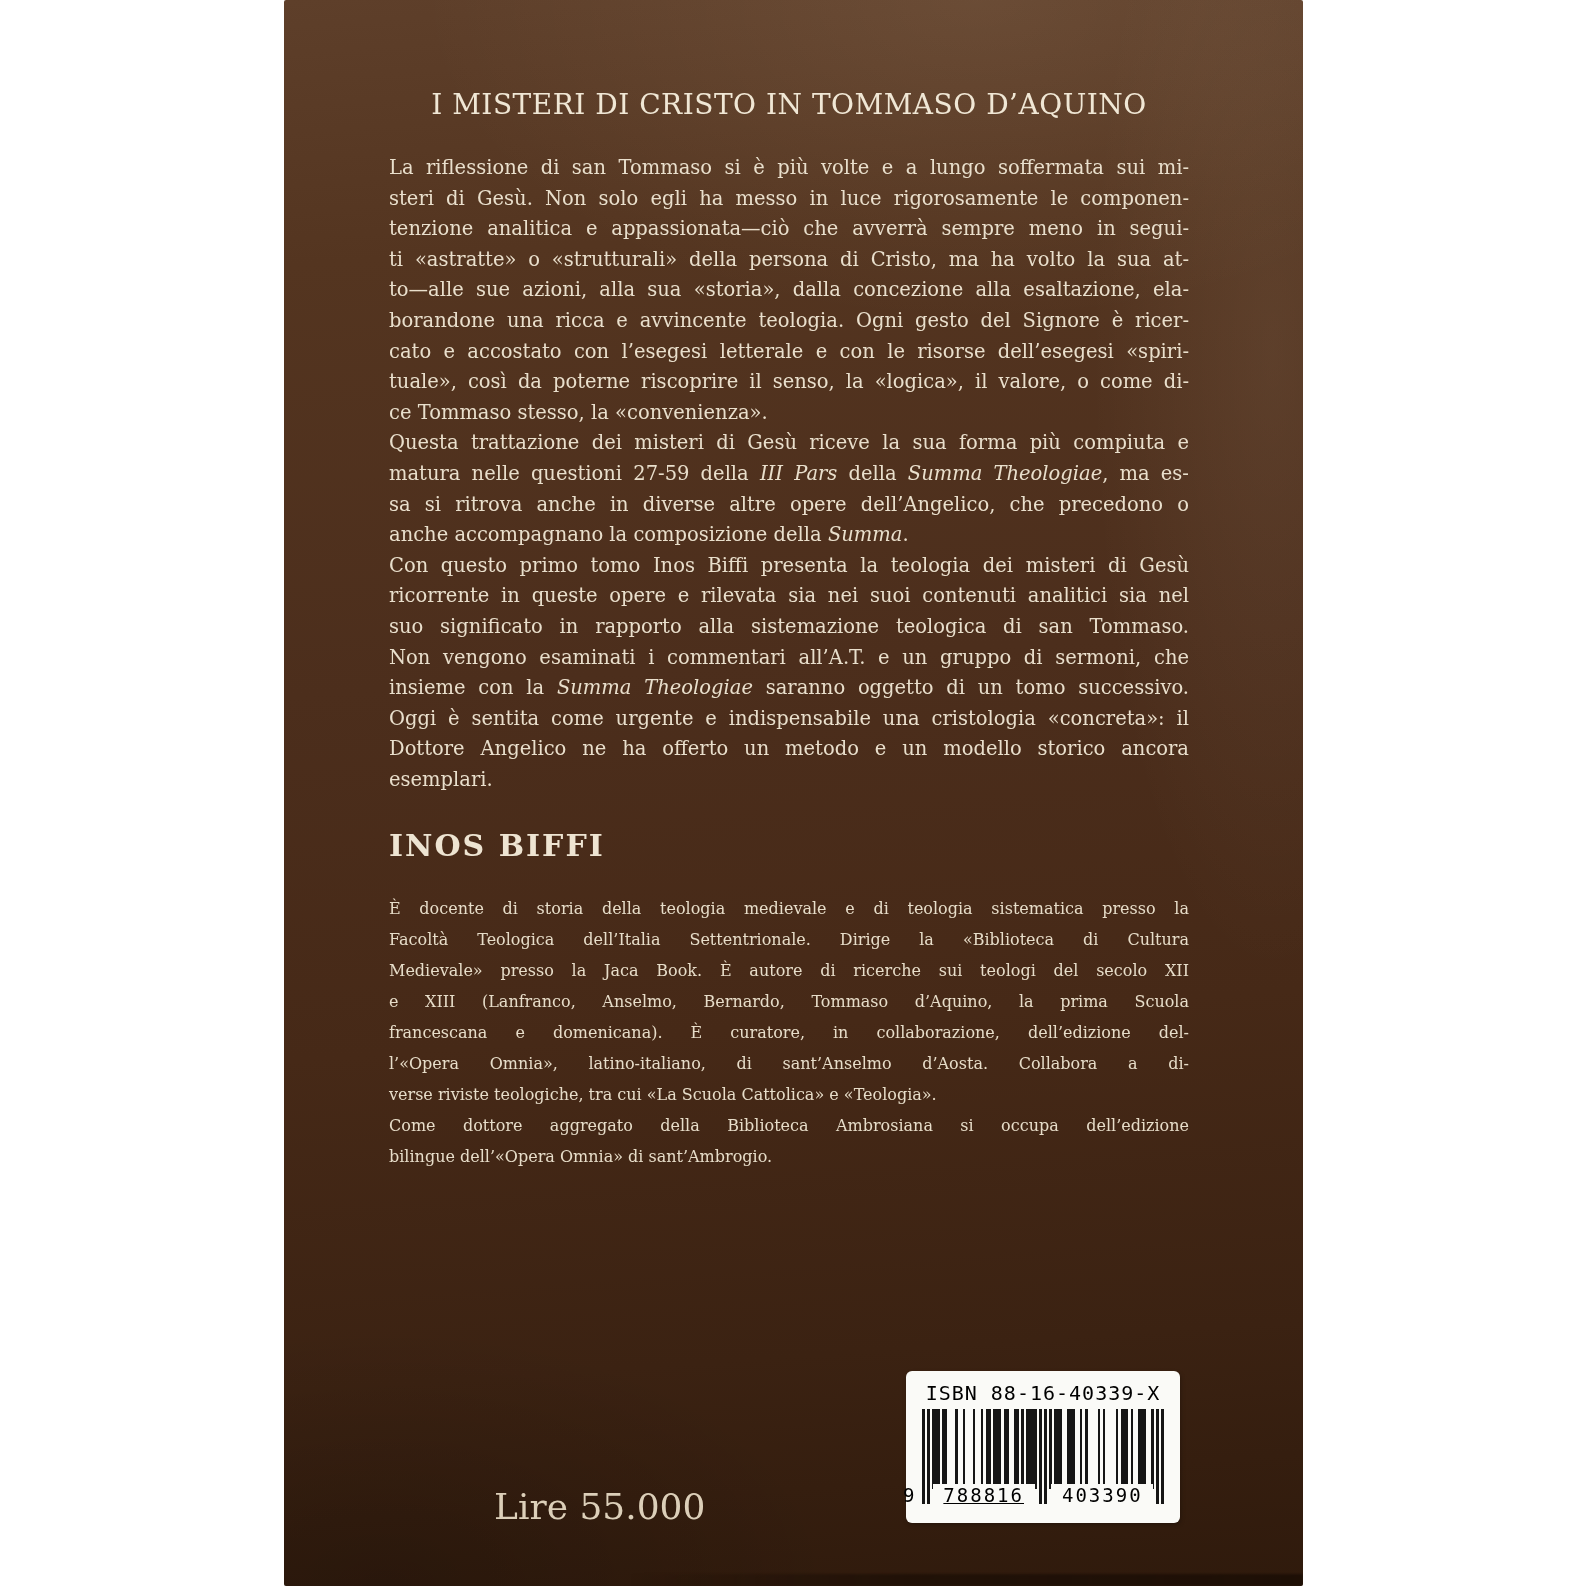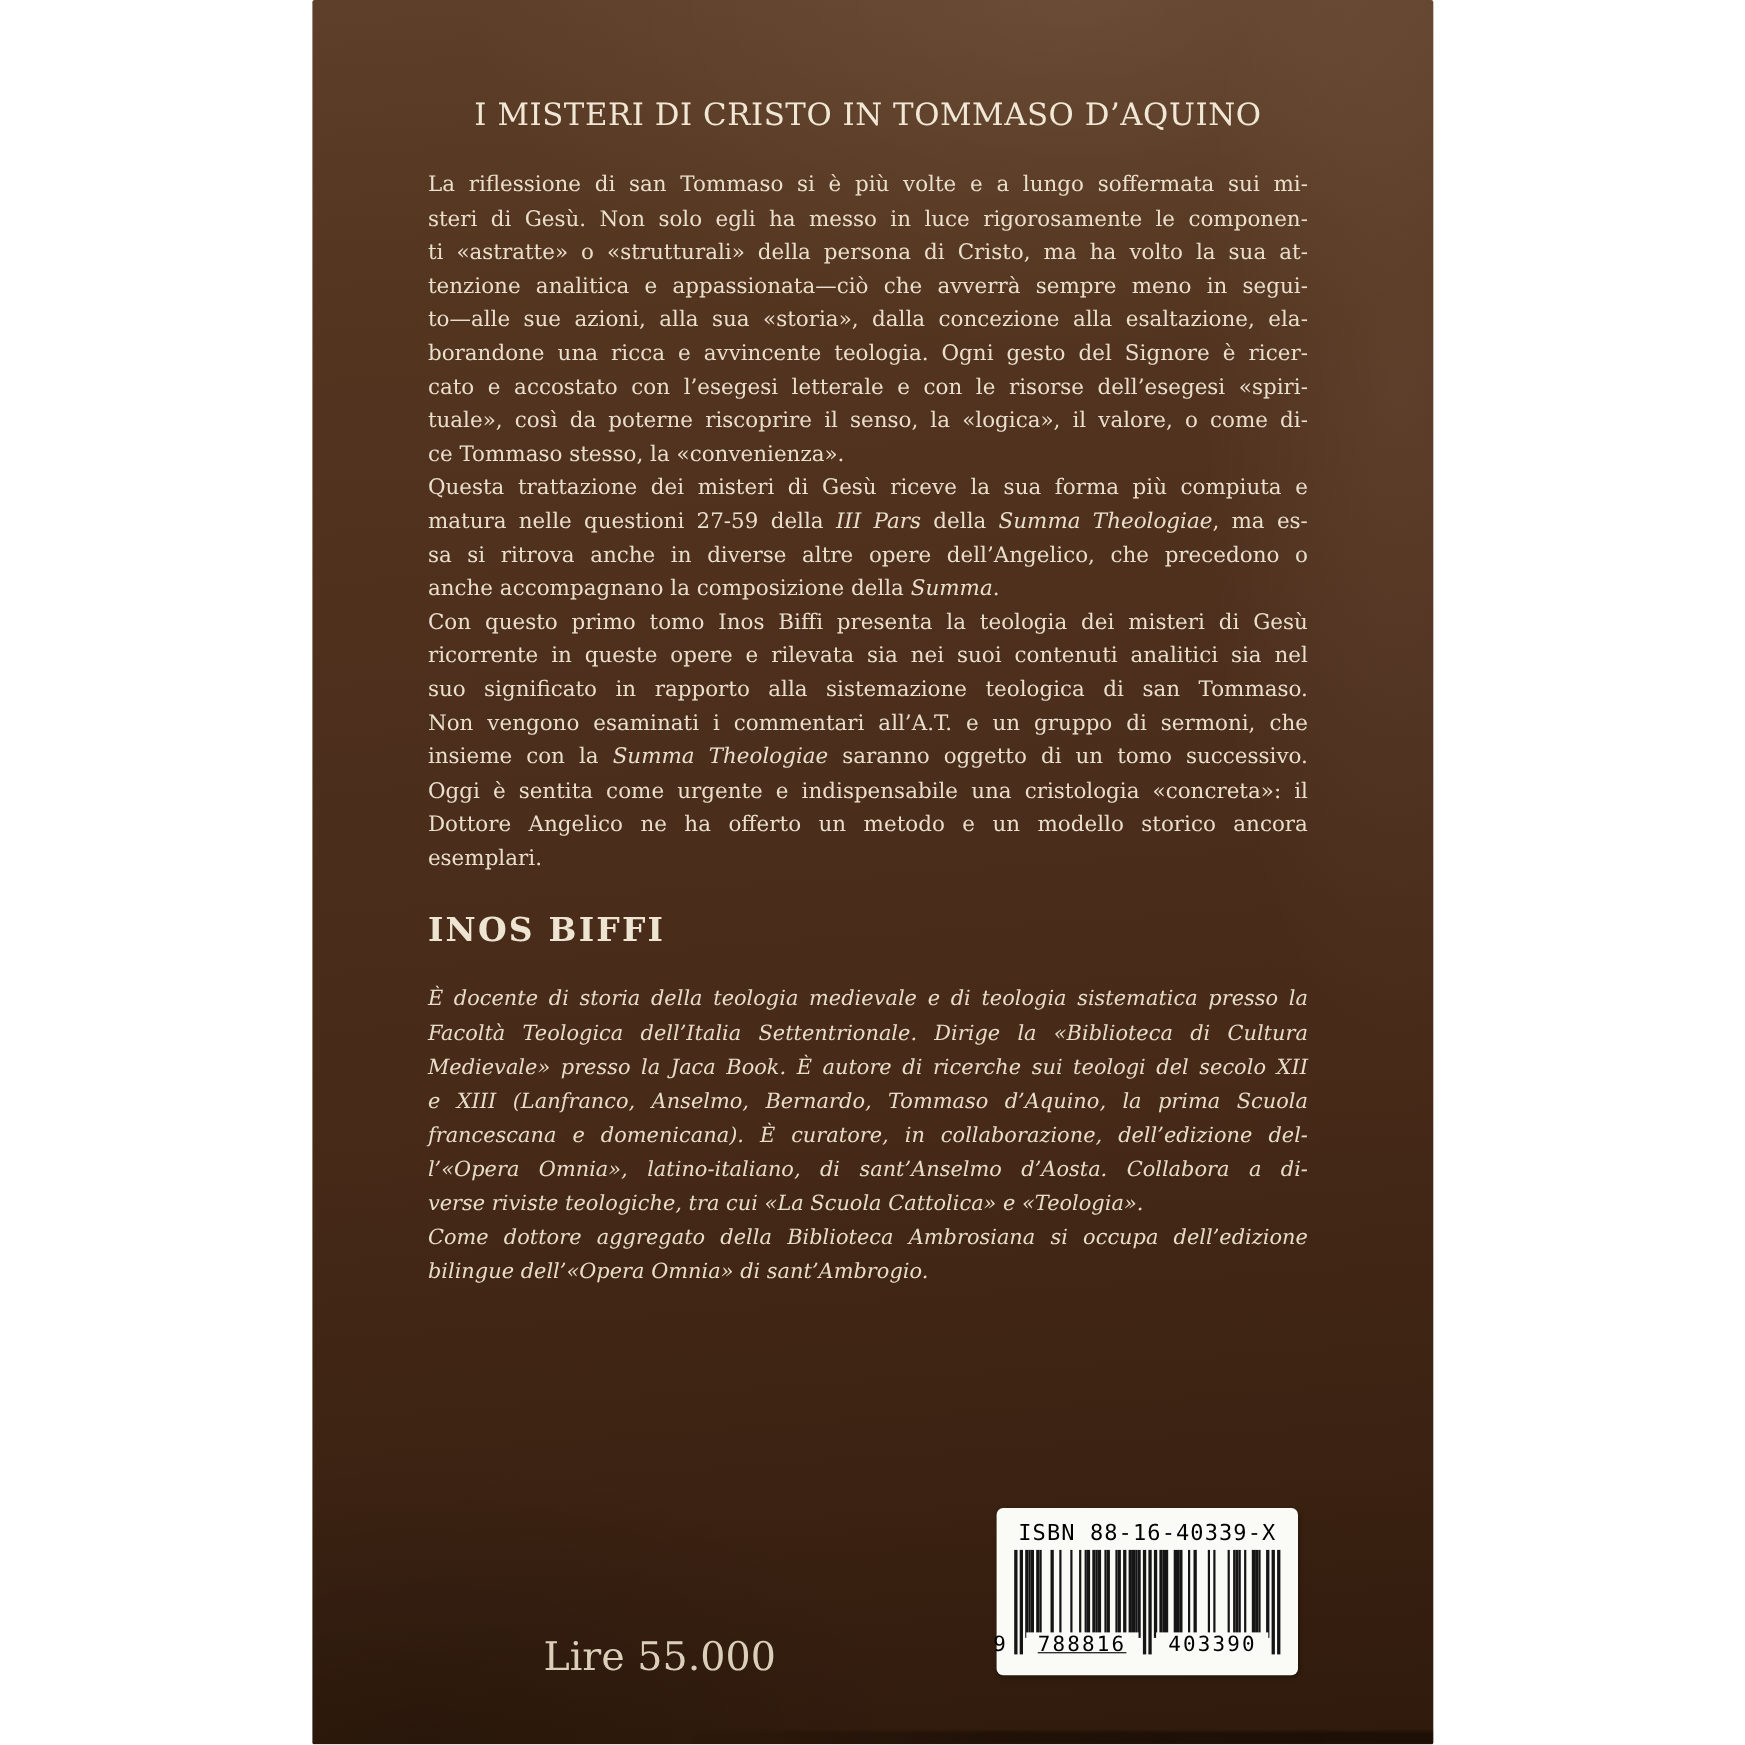--- a/index.html
+++ b/index.html
@@ -83,22 +83,21 @@
     width: 100%;
     font-size: 30px;
     letter-spacing: 2px;
     color: #eee4d2;
     font-weight: bold;
   }
   .bio-text {
     position: absolute;
     top: 893px;
     width: 100%;
-    font-style: italic;
-    font-size: 19px;
+    font-size: 16px;
     line-height: 31px;
     color: #e7ddc9;
   }
   .price {
     position: absolute;
     left: 105px;
     top: 1486px;
     font-size: 36px;
     color: #dccfb9;
   }
@@ -160,22 +159,22 @@
 
 <div class="page">
   <div class="cover">
 
     <div class="content">
       <div class="book-title">I MISTERI DI CRISTO IN TOMMASO D’AQUINO</div>
 
       <div class="body-text" id="body-text">
           <div class="line">La riflessione di san Tommaso si è più volte e a lungo soffermata sui mi-</div>
           <div class="line">steri di Gesù. Non solo egli ha messo in luce rigorosamente le componen-</div>
+          <div class="line">tenzione analitica e appassionata—ciò che avverrà sempre meno in segui-</div>
           <div class="line">ti «astratte» o «strutturali» della persona di Cristo, ma ha volto la sua at-</div>
-          <div class="line">tenzione analitica e appassionata—ciò che avverrà sempre meno in segui-</div>
           <div class="line">to—alle sue azioni, alla sua «storia», dalla concezione alla esaltazione, ela-</div>
           <div class="line">borandone una ricca e avvincente teologia. Ogni gesto del Signore è ricer-</div>
           <div class="line">cato e accostato con l’esegesi letterale e con le risorse dell’esegesi «spiri-</div>
           <div class="line">tuale», così da poterne riscoprire il senso, la «logica», il valore, o come di-</div>
           <div class="line last">ce Tommaso stesso, la «convenienza».</div>
           <div class="line">Questa trattazione dei misteri di Gesù riceve la sua forma più compiuta e</div>
           <div class="line">matura nelle questioni 27-59 della <i>III Pars</i> della <i>Summa Theologiae</i>, ma es-</div>
           <div class="line">sa si ritrova anche in diverse altre opere dell’Angelico, che precedono o</div>
           <div class="line last">anche accompagnano la composizione della <i>Summa</i>.</div>
           <div class="line">Con questo primo tomo Inos Biffi presenta la teologia dei misteri di Gesù</div>

